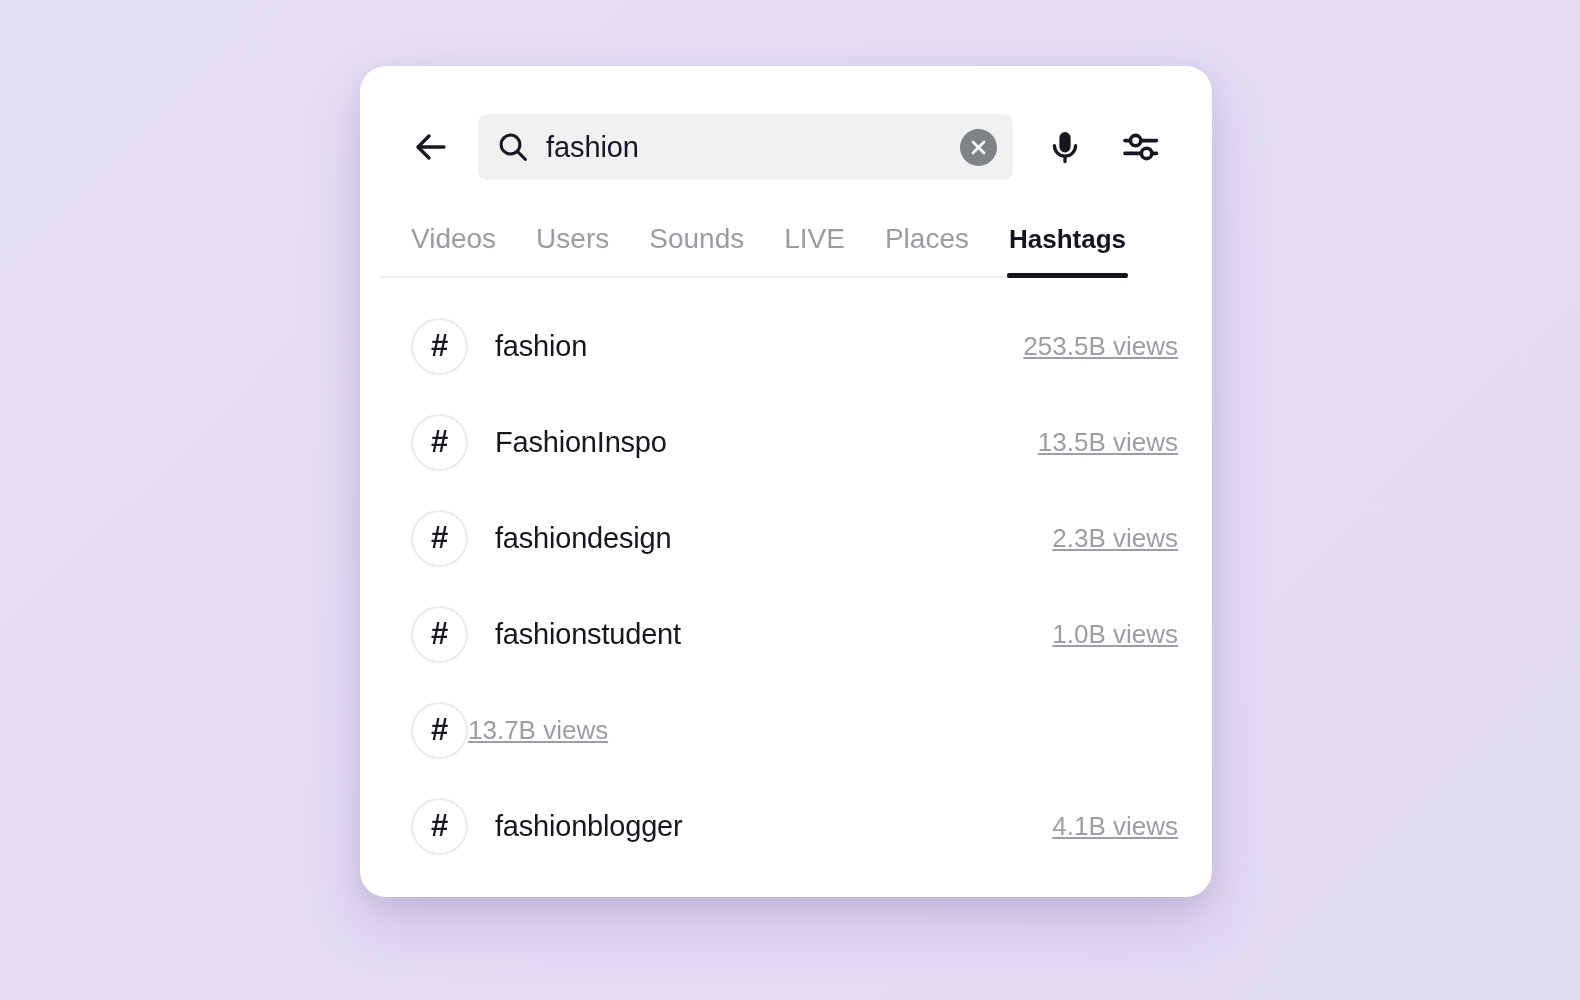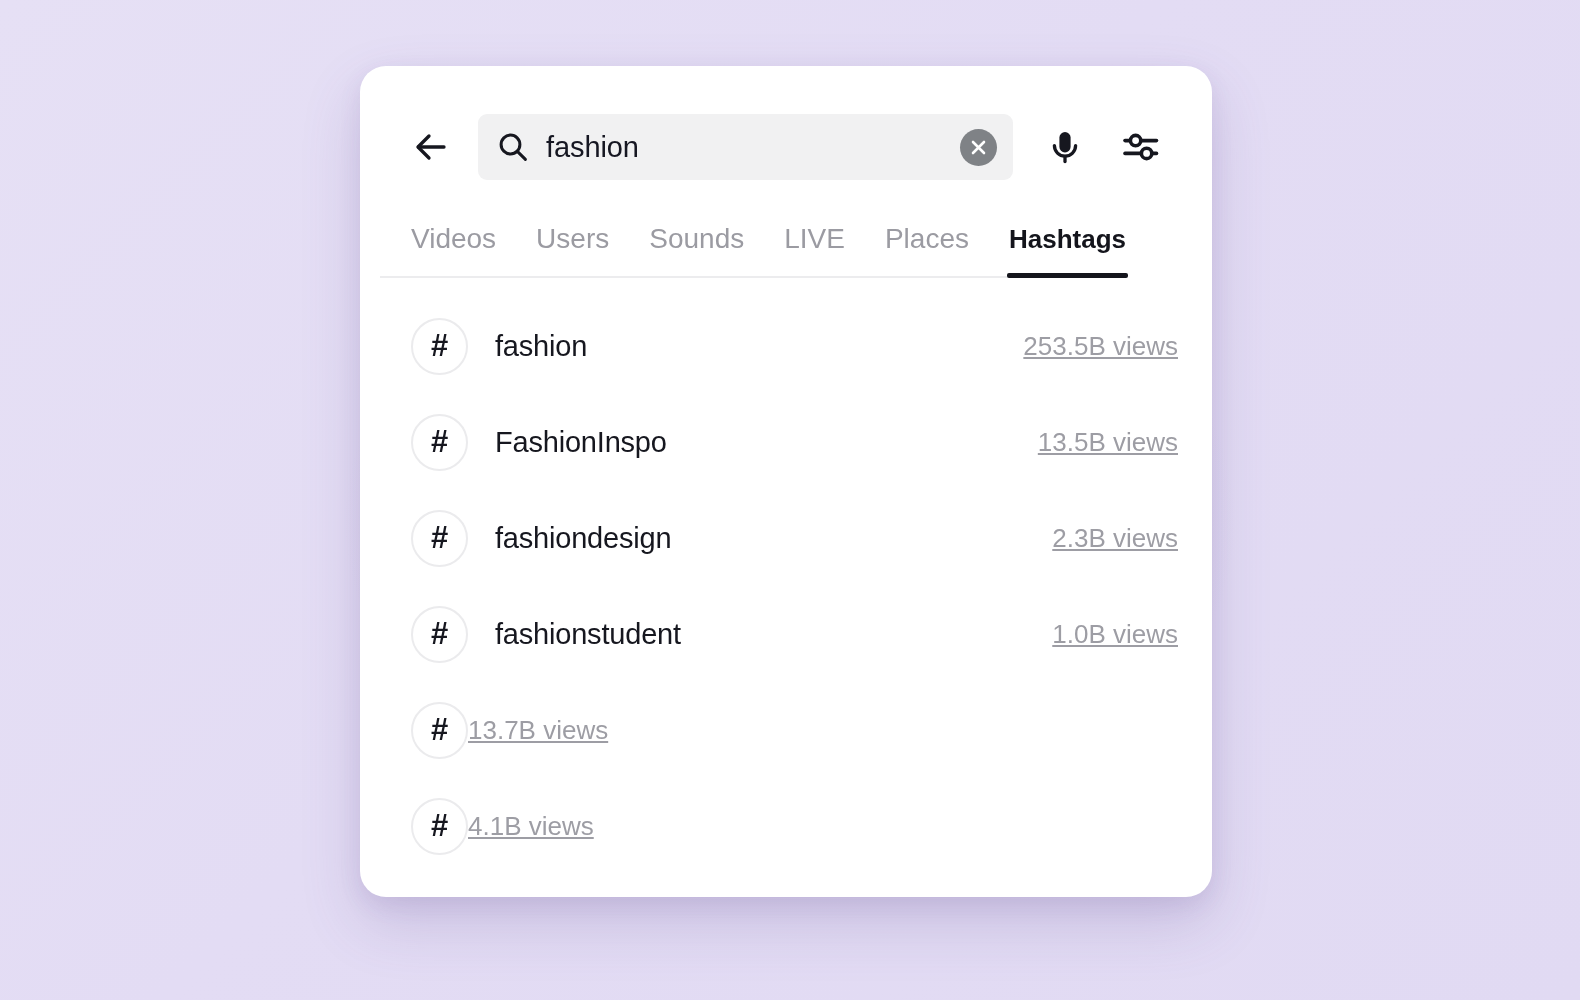--- a/index.html
+++ b/index.html
@@ -343,17 +343,18 @@
       <div class="hash-circle">
         <span class="hash-glyph">#</span>
       </div>
       <span class="hash-views">13.7B views</span>
     </div>
 
     <div class="result-row">
       <div class="hash-circle">
         <span class="hash-glyph">#</span>
       </div>
+      <span class="hash-name">fashionblogger</span>
       <span class="hash-views">4.1B views</span>
     </div>
 
   </div>
 </div>
 
 </body></html>

